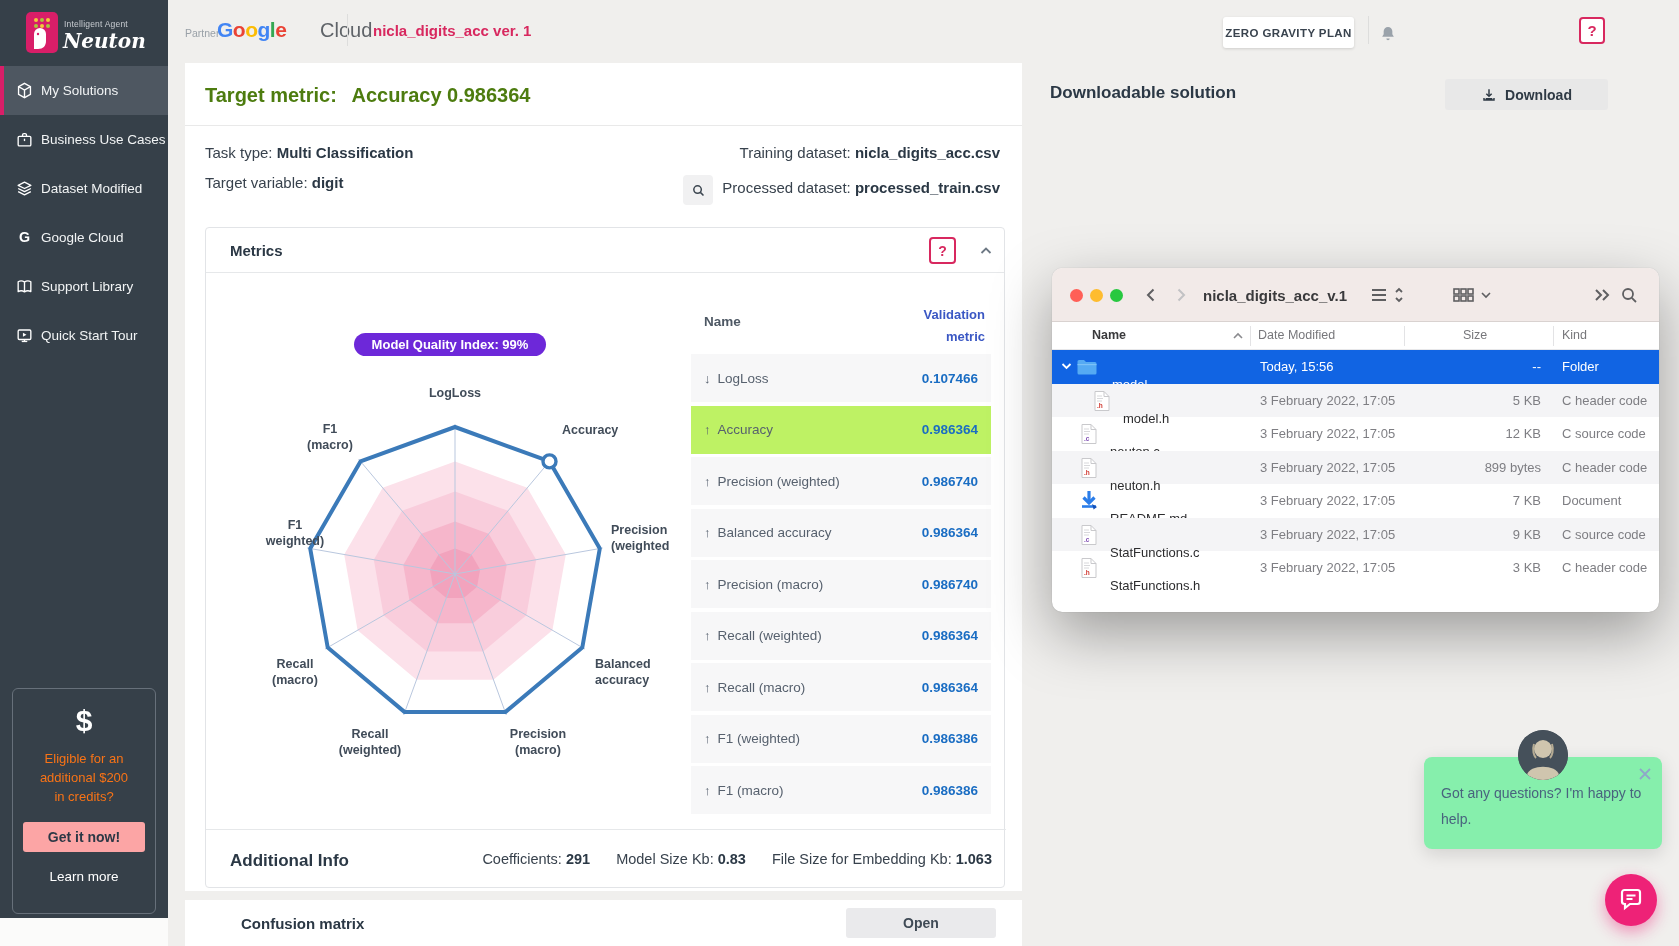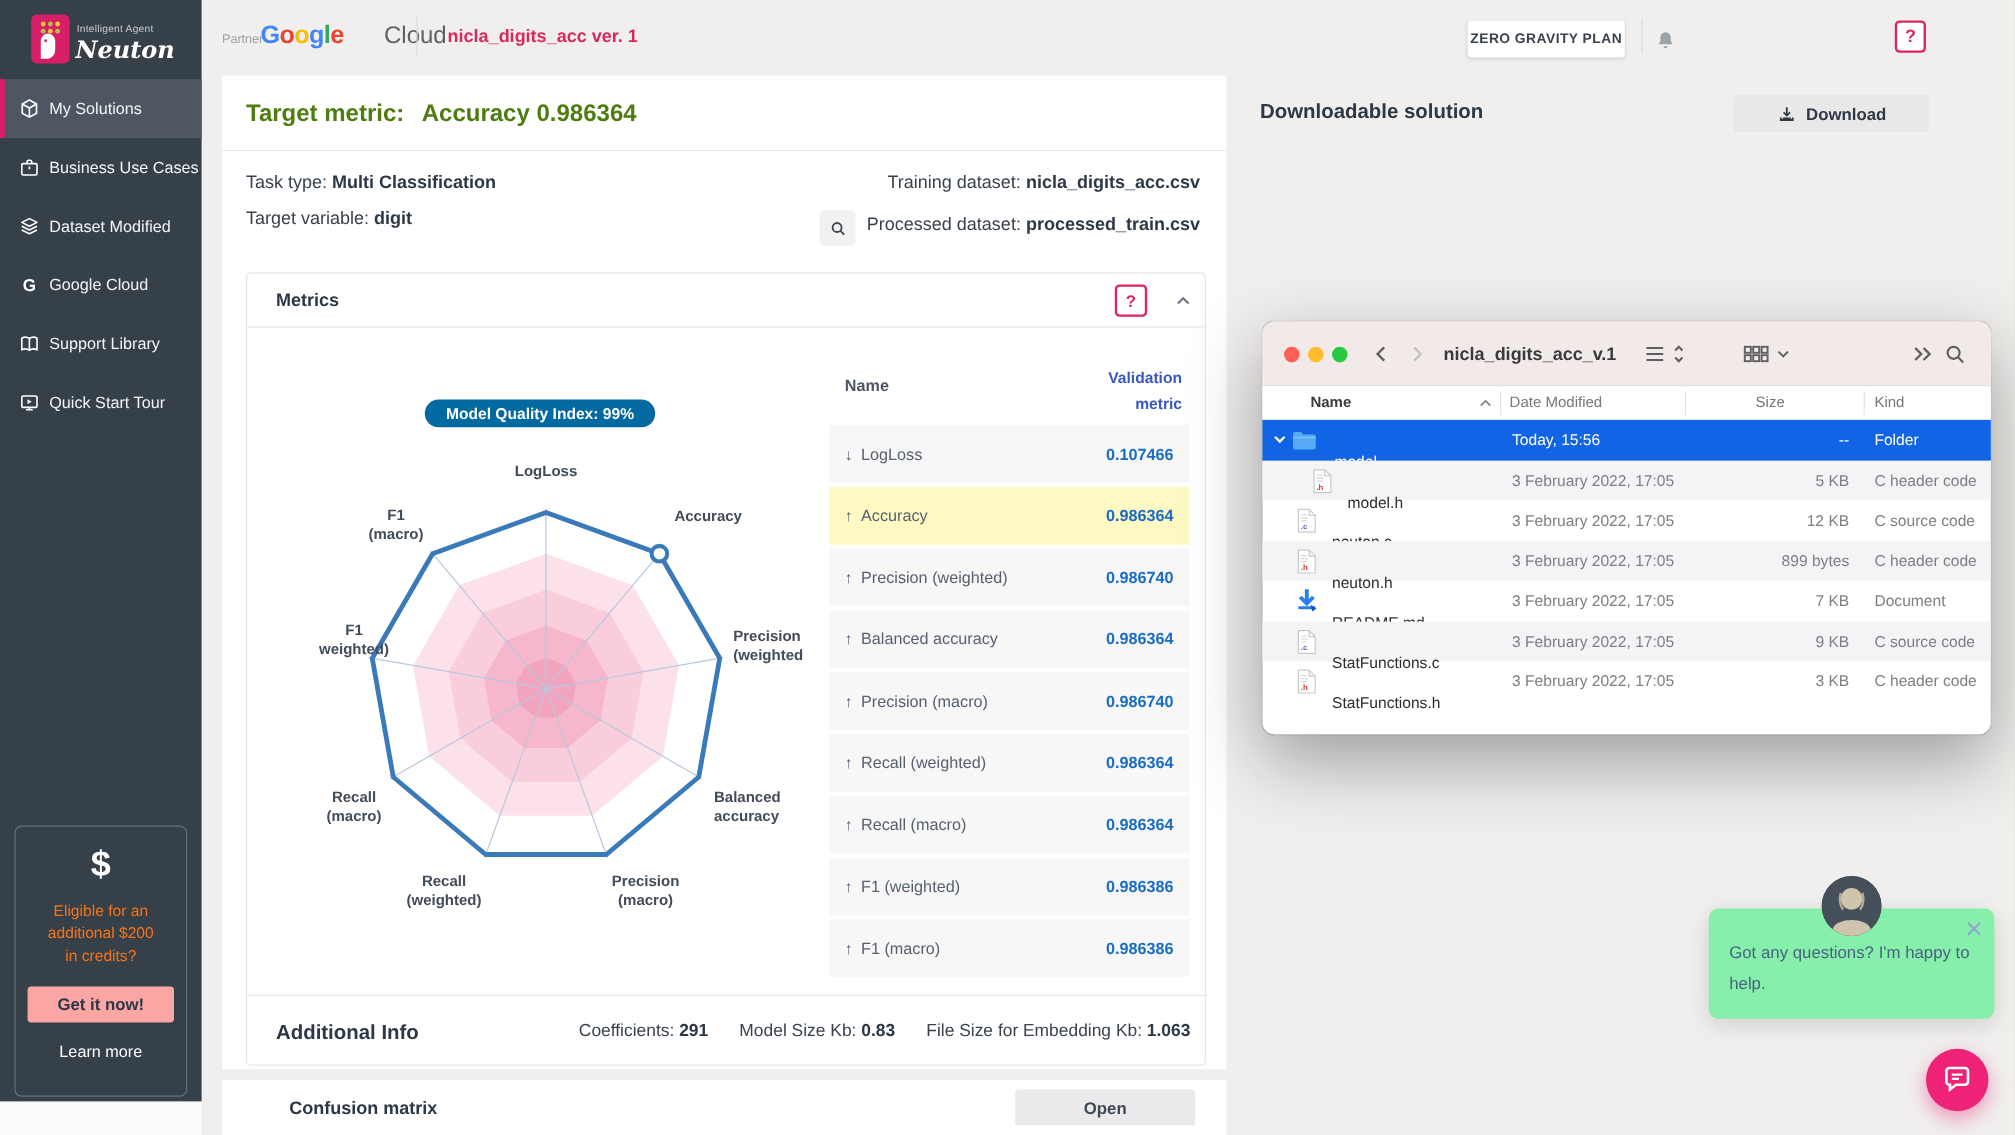--- a/index.html
+++ b/index.html
@@ -47,30 +47,30 @@
   .info-line { position:absolute; font-size:15px; color:#38424d; }
   .info-line b { color:#2b3845; }
   .search-chip { position:absolute; left:498px; top:112px; width:30px; height:30px; background:#f1f1f2; border-radius:4px; display:flex; align-items:center; justify-content:center; cursor:pointer; }
 
   
   .mpanel { position:absolute; left:20px; top:164px; width:800px; height:661px; border:1px solid #e2e4e7; border-radius:4px; background:#fff; }
   .mpanel-head { position:absolute; left:0; top:0; width:100%; height:45px; border-bottom:1px solid #e6e8ea; }
   .mpanel-title { position:absolute; left:24px; top:14px; font-size:15px; font-weight:bold; color:#2b3845; }
   .mpanel-help { position:absolute; left:723px; top:9px; width:27px; height:27px; background:#fff; border:2px solid #d8285f; border-radius:4px; font-size:14px; font-weight:800; color:#d8285f; cursor:pointer; font-family:inherit; }
   .mpanel-chevron { position:absolute; left:772px; top:15px; width:16px; height:16px; cursor:pointer; }
-  .quality-badge { position:absolute; left:148px; top:105px; width:192px; height:23px; background:#0369a1; border-radius:12px; color:#fff; font-size:13px; font-weight:bold; text-align:center; line-height:23px; }
+  .quality-badge { position:absolute; left:148px; top:105px; width:192px; height:23px; background:#6d28d9; border-radius:12px; color:#fff; font-size:13px; font-weight:bold; text-align:center; line-height:23px; }
   .radar-svg { position:absolute; left:9px; top:103px; }
   .radar-label { font-size:12.5px; font-weight:bold; fill:#414c59; }
 
   .mtable-head { position:absolute; left:485px; top:76px; width:300px; }
   .mt-name-h { position:absolute; left:13px; top:10px; font-size:13.5px; font-weight:bold; color:#4e5864; }
   .mt-val-h { position:absolute; right:6px; top:0; text-align:right; font-size:13px; font-weight:bold; color:#3a57c4; line-height:22px; }
   .mrows { position:absolute; left:485px; top:126px; width:300px; display:flex; flex-direction:column; gap:3.5px; }
   .mrow { height:48px; background:#f7f7f8; display:flex; align-items:center; justify-content:space-between; padding:0 13px; }
-  .mrow.hl { background:#fef9c3; }
+  .mrow.hl { background:#bef264; }
   .mrow-name { font-size:13.5px; font-weight:400; color:#57616e; }
   .mrow-arrow { font-size:13px; margin-right:7px; color:#57616e; }
   .mrow-val { font-size:13.5px; font-weight:bold; color:#1a6dc3; }
 
   .addinfo { position:absolute; left:0; top:601px; width:800px; height:60px; border-top:1px solid #e6e8ea; }
   .addinfo-title { position:absolute; left:24px; top:21px; font-size:17px; font-weight:bold; color:#2b3845; }
   .addinfo-items { position:absolute; right:14px; top:21px; display:flex; gap:26px; font-size:14.5px; color:#38424d; }
   .addinfo-items b { color:#2b3845; }
 
   

